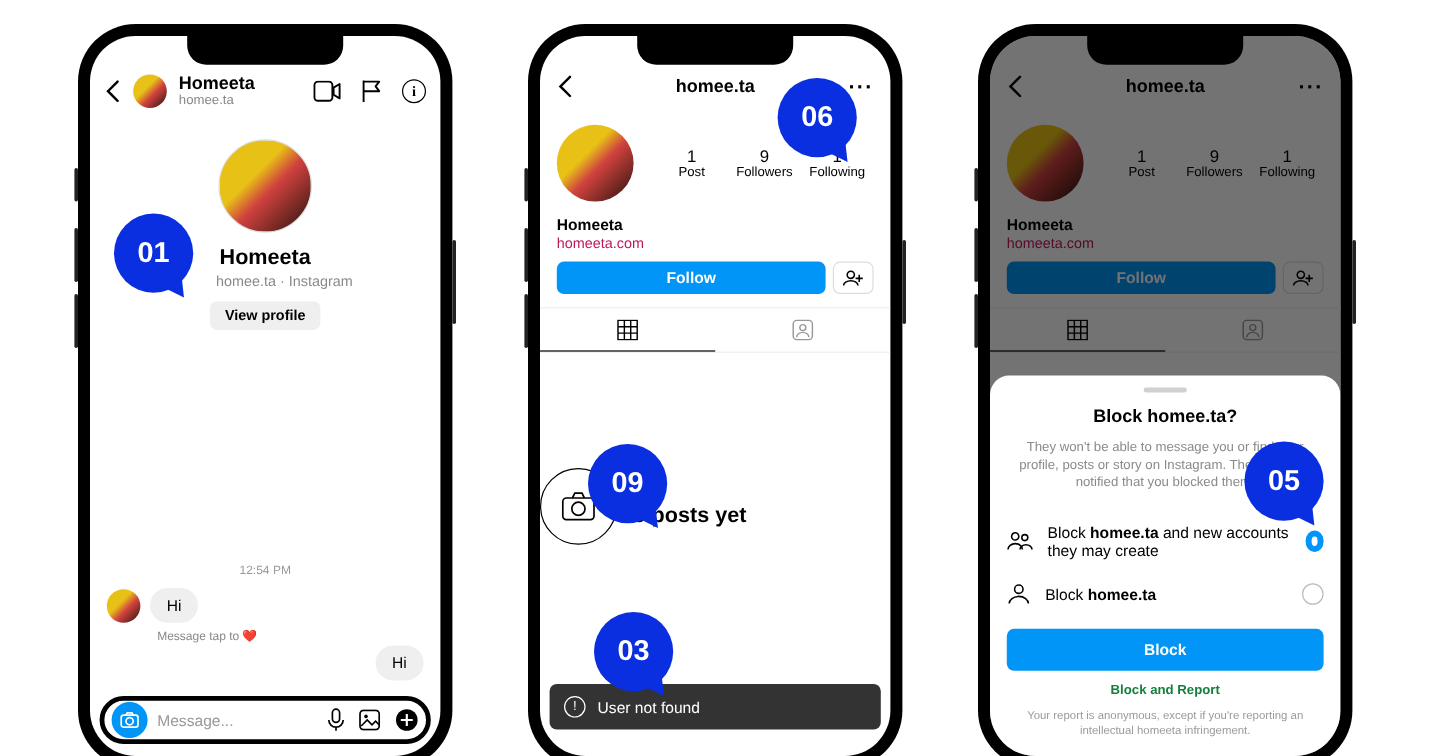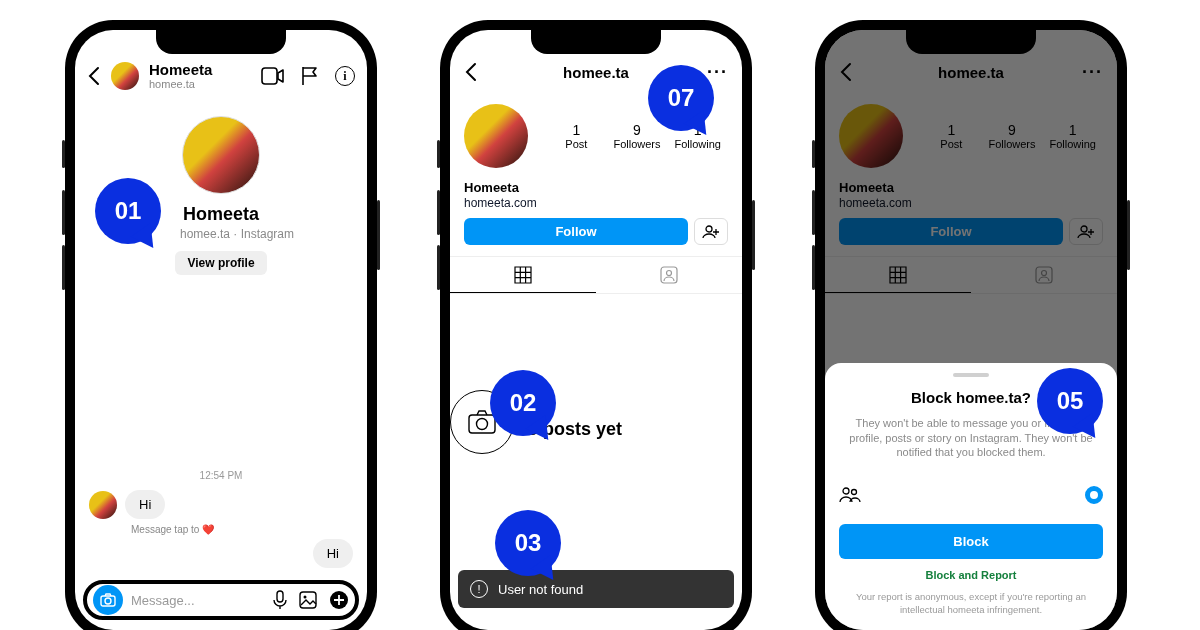--- a/index.html
+++ b/index.html
@@ -91,21 +91,21 @@
   
   .p-header { position:absolute; top:24px; left:0; right:0; height:36px; display:flex; align-items:center; padding:0 14px; }
   .p-username { position:absolute; left:50%; transform:translateX(-50%); font-size:15px; font-weight:700; }
   .dots { margin-left:auto; font-size:18px; letter-spacing:1px; font-weight:bold; }
   .p-stats { position:absolute; top:74px; left:14px; right:14px; display:flex; align-items:center; }
   .p-stats .avatar-xl { margin-right: 18px; }
   .stat { flex:1; text-align:center; }
   .stat-n { font-size:14px; font-weight:400; }
   .stat-l { font-size:11px; }
   .p-name { position:absolute; top:150px; left:14px; font-size:13px; font-weight:700; }
-  .p-link { position:absolute; top:166px; left:14px; font-size:12px; color:#0f172a; }
+  .p-link { position:absolute; top:166px; left:14px; font-size:12px; color:#be185d; }
   .follow-row { position:absolute; top:188px; left:14px; right:14px; display:flex; gap:6px; }
   .follow-btn { flex:1; background:#0095f6; color:#fff; border-radius:6px; text-align:center; padding:6px 0; font-size:13px; font-weight:600; }
   .addfriend-btn { width:34px; border:1px solid #ddd; border-radius:6px; display:flex; align-items:center; justify-content:center; font-size:14px; }
   .p-tabs { position:absolute; top:226px; left:0; right:0; display:flex; border-top:1px solid #eee; border-bottom:1px solid #eee; height:38px; }
   .p-tab { flex:1; display:flex; align-items:center; justify-content:center; color:#888; font-size:18px; }
   .p-tab.active { border-bottom:1.5px solid #000; color:#000; }
   .no-posts { position:absolute; top:360px; left:0; right:0; display:flex; flex-direction:row; align-items:center; }
   .cam-circle { width:64px; height:64px; border:1.5px solid #000; border-radius:50%; display:flex; align-items:center; justify-content:center; margin-bottom:14px; }
   .no-posts-text { font-size:18px; font-weight:800; }
   .toast { position:absolute; bottom:22px; left:8px; right:8px; background:rgba(40,40,40,.95); color:#fff; border-radius:6px; padding:10px 12px; font-size:13px; display:flex; align-items:center; gap:10px; }
@@ -285,27 +285,27 @@
       </div>
       <div class="no-posts-text">No posts yet</div>
     </div>
 
     <div class="toast">
       <span class="excl">!</span>
       <span>User not found</span>
     </div>
   </div>
   <div class="step" style="top:350px; left:50px;">
-      <span>02</span>
+      <span>09</span>
     </div>
   <div class="step" style="top:490px; left:55px;">
       <span>03</span>
     </div>
   <div class="step" style="top:45px; right:38px;">
-      <span>07</span>
+      <span>06</span>
     </div>
 </div>
 
 <div class="phone" style="left:815px; top:4px;">
   <div class="phone-btn-l1"></div>
     <div class="phone-btn-l2"></div>
     <div class="phone-btn-l3"></div>
     <div class="phone-btn-r"></div>
   <div class="screen">
     <div class="notch"></div>
@@ -368,23 +368,34 @@
       <div class="sheet-desc">They won't be able to message you or find your profile, posts or story on Instagram. They won't be notified that you blocked them.</div>
 
       <div class="opt">
         <span>
             <svg width="22" height="18" viewBox="0 0 22 18">
               <circle cx="7" cy="5" r="3" stroke="#000" stroke-width="1.3" fill="none"></circle>
               <circle cx="15" cy="6" r="2.5" stroke="#000" stroke-width="1.3" fill="none"></circle>
               <path d="M1 16 a6 5 0 0 1 12 0 M11 16 a5 4 0 0 1 10 0" stroke="#000" stroke-width="1.3" fill="none"></path>
             </svg>
           </span>
+        <span><span>Block </span><b>homee.ta</b><span> and new accounts they may create</span></span>
         <span class="radio on"></span>
       </div>
 
+      <div class="opt">
+        <span>
+            <svg width="20" height="18" viewBox="0 0 20 18">
+              <circle cx="10" cy="5" r="3.5" stroke="#000" stroke-width="1.3" fill="none"></circle>
+              <path d="M2 17 a8 6 0 0 1 16 0" stroke="#000" stroke-width="1.3" fill="none"></path>
+            </svg>
+          </span>
+        <span><span>Block </span><b>homee.ta</b></span>
+        <span class="radio"></span>
+      </div>
 
       <div class="block-btn">Block</div>
       <div class="block-report">Block and Report</div>
       <div class="disclaimer">Your report is anonymous, except if you're reporting an intellectual homeeta infringement.</div>
     </div>
   </div>
   <div class="step" style="top:348px; right:24px;">
       <span>05</span>
     </div>
 </div>

